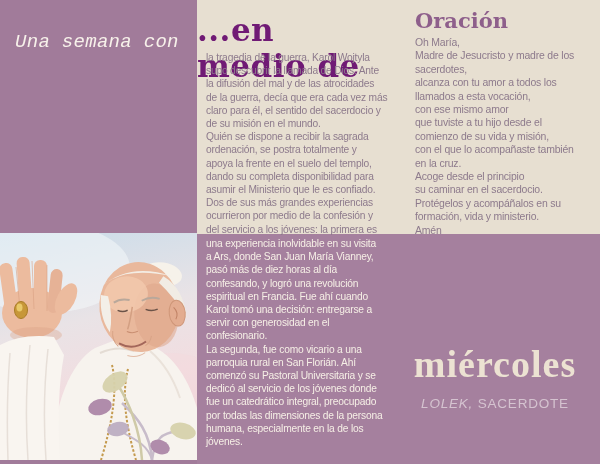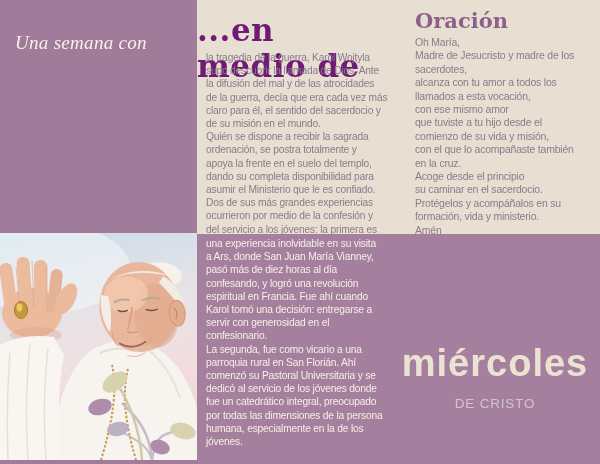--- a/index.html
+++ b/index.html
@@ -4,21 +4,21 @@
 <style>
   html,body{margin:0;padding:0;background:#555;}
   .page{
     position:relative;width:600px;height:464px;overflow:hidden;
     background:#e7dfd1;font-family:"Liberation Sans",sans-serif;
   }
   .purple-bottom{position:absolute;left:197px;top:234px;width:403px;height:230px;background:#a5809e;}
   .left-panel{position:absolute;left:0;top:0;width:197px;height:464px;background:#a17b9a;}
   .brochure-title{
     position:absolute;left:15px;top:30px;color:#f7f1ea;
-    font-family:Liberation Serif, serif;font-style:italic;font-size:19px;
+    font-family:Liberation Mono, monospace;font-style:italic;font-size:19px;
     line-height:25px;white-space:nowrap;letter-spacing:.3px;
   }
   .pope-photo{position:absolute;left:0;top:233px;width:197px;height:227px;display:block;}
   .mid-heading{
     position:absolute;left:197px;top:12px;width:196px;text-align:left;
     font-family:"DejaVu Serif",serif;font-weight:bold;font-size:31px;
     color:#701a75;letter-spacing:.5px;
   }
   .body-text{
     font-size:11px;line-height:13.2px;letter-spacing:-.2px;white-space:pre;
@@ -28,21 +28,21 @@
   .mid-body-purple{position:absolute;left:206px;top:237px;color:#f6efe6;}
   .oracion-heading{
     position:absolute;left:415px;top:8px;
     font-family:"DejaVu Serif",serif;font-weight:bold;font-size:21px;color:#8e5f8b;
   }
   .prayer{position:absolute;left:415px;top:36px;color:#8d7a8c;font-size:11px;
     line-height:13.4px;letter-spacing:-.2px;white-space:pre;
     transform:scaleX(.95);transform-origin:left top;}
   .day-name{
     position:absolute;left:390px;top:342px;width:210px;text-align:center;
-    font-family:Liberation Sans, sans-serif;font-weight:bold;font-size:38px;
+    font-family:Liberation Serif, serif;font-weight:bold;font-size:38px;
     color:#ece2d2;letter-spacing:1px;
   }
   .day-subtitle{
     position:absolute;left:392px;top:396px;width:206px;text-align:center;
     font-size:13.5px;line-height:15px;letter-spacing:.8px;color:#d5c3d0;
   }
   .italic{font-style:italic;}
 </style>
 </head>
 <body>
@@ -188,16 +188,16 @@
 en la cruz.
 Acoge desde el principio
 su caminar en el sacerdocio.
 Protégelos y acompáñalos en su
 formación, vida y ministerio.
 Amén</div>
 
   <div class="day-name">miércoles</div>
 
   <div class="day-subtitle">
-    <div>DE CRISTO</div>
+    <div><span class="italic">LOLEK,</span><span> SACERDOTE</span></div>
   </div>
 
 </div>
 
 </body></html>

